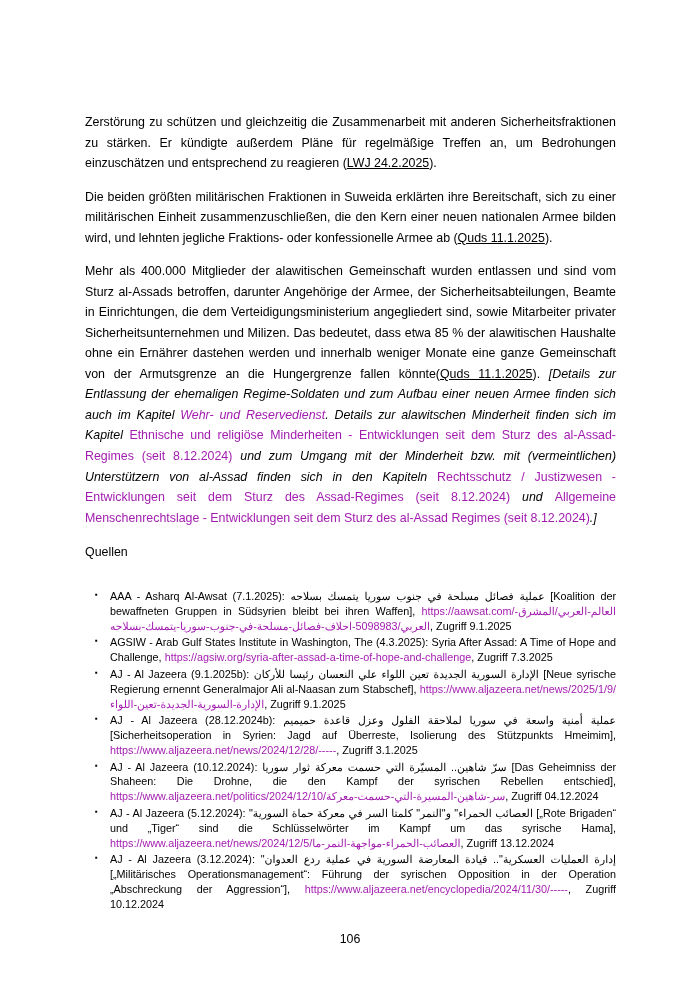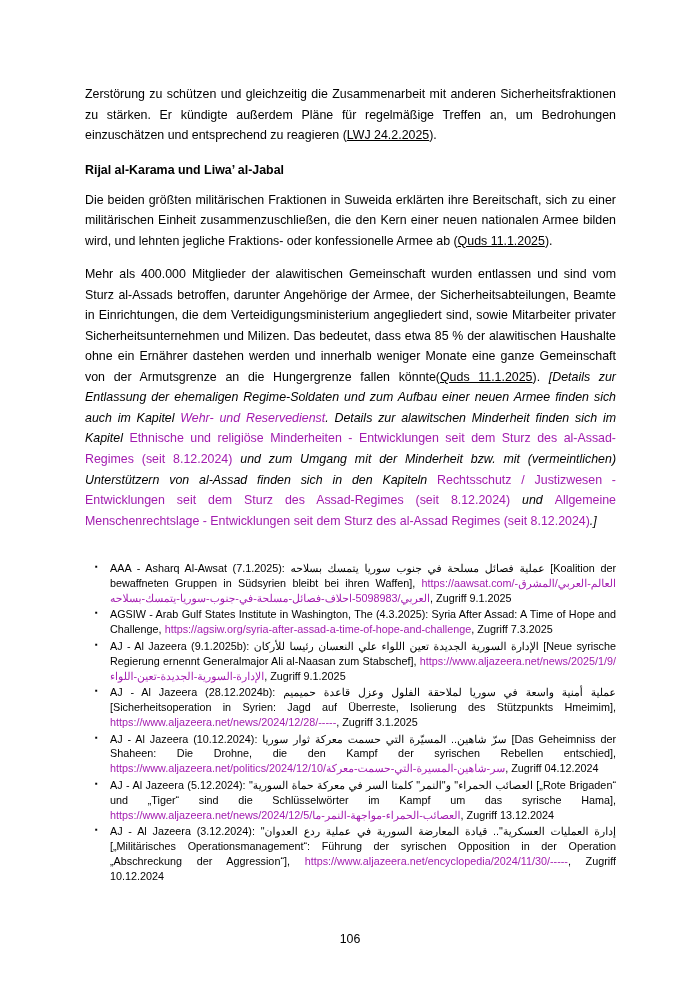--- a/index.html
+++ b/index.html
@@ -6,21 +6,21 @@
   html, body { margin: 0; padding: 0; }
   body {
     width: 700px;
     height: 990px;
     background: #ffffff;
     color: #000000;
     font-family: "Liberation Sans", sans-serif;
     position: relative;
     overflow: hidden;
   }
-  .content { padding: 84px 84px 0 85px; }
+  .content { padding: 112px 84px 0 85px; }
   p.body {
     font-size: 12.4px;
     line-height: 1.655;
     text-align: justify;
     margin: 0 0 13px 0;
   }
   h3.sec-heading {
     font-size: 12.4px;
     font-weight: bold;
     margin: 17px 0 13px 0;
@@ -63,27 +63,27 @@
     margin-top: 41px;
   }
 </style>
 </head>
 <body>
 
 <div class="content">
 
   <p class="body"><span>Zerstörung zu schützen und gleichzeitig die Zusammenarbeit mit anderen Sicherheitsfraktionen zu stärken. Er kündigte außerdem Pläne für regelmäßige Treffen an, um Bedrohungen einzuschätzen und entsprechend zu reagieren (</span><span class="uref">LWJ 24.2.2025</span><span>).</span></p>
 
-  <h3 class="sec-heading">Rijal al-Karama und Liwa’ al-Jabal</h3>
 
   <p class="body"><span>Die beiden größten militärischen Fraktionen in Suweida erklärten ihre Bereitschaft, sich zu einer militärischen Einheit zusammenzuschließen, die den Kern einer neuen nationalen Armee bilden wird, und lehnten jegliche Fraktions- oder konfessionelle Armee ab (</span><span class="uref">Quds 11.1.2025</span><span>).</span></p>
 
 
   <p class="body"><span>Mehr als 400.000 Mitglieder der alawitischen Gemeinschaft wurden entlassen und sind vom Sturz al-Assads betroffen, darunter Angehörige der Armee, der Sicherheitsabteilungen, Beamte in Einrichtungen, die dem Verteidigungsministerium angegliedert sind, sowie Mitarbeiter privater Sicherheitsunternehmen und Milizen. Das bedeutet, dass etwa 85 % der alawitischen Haushalte ohne ein Ernährer dastehen werden und innerhalb weniger Monate eine ganze Gemeinschaft von der Armutsgrenze an die Hungergrenze fallen könnte(</span><span class="uref">Quds 11.1.2025</span><span>). </span><span class="it">[Details zur Entlassung der ehemaligen Regime-Soldaten und zum Aufbau einer neuen Armee finden sich auch im Kapitel </span><a class="link it">Wehr- und Reservedienst</a><span class="it">. Details zur alawitschen Minderheit finden sich im Kapitel </span><a class="link">Ethnische und religiöse Minderheiten - Entwicklungen seit dem Sturz des al-Assad-Regimes (seit 8.12.2024)</a><span class="it"> und zum Umgang mit der Minderheit bzw. mit (vermeintlichen) Unterstützern von al-Assad finden sich in den Kapiteln </span><a class="link">Rechtsschutz / Justizwesen - Entwicklungen seit dem Sturz des Assad-Regimes (seit 8.12.2024)</a><span class="it"> und </span><a class="link">Allgemeine Menschenrechtslage - Entwicklungen seit dem Sturz des al-Assad Regimes (seit 8.12.2024)</a><span class="it">.]</span></p>
 
+  <p class="quellen">Quellen</p>
 
   <ul class="sources">
     <li><span>AAA - Asharq Al-Awsat (7.1.2025): </span><span>عملية فصائل مسلحة في جنوب سوريا يتمسك بسلاحه</span><span> [Koalition der bewaffneten Gruppen in Südsyrien bleibt bei ihren Waffen], </span><a class="link">https://aawsat.com/العالم-العربي/المشرق-العربي/5098983-احلاف-فصائل-مسلحة-في-جنوب-سوريا-يتمسك-بسلاحه</a><span>, Zugriff 9.1.2025</span></li>
 
     <li><span>AGSIW - Arab Gulf States Institute in Washington, The (4.3.2025): Syria After Assad: A Time of Hope and Challenge, </span><a class="link">https://agsiw.org/syria-after-assad-a-time-of-hope-and-challenge</a><span>, Zugriff 7.3.2025</span></li>
 
     <li><span>AJ - Al Jazeera (9.1.2025b): </span><span>الإدارة السورية الجديدة تعين اللواء علي النعسان رئيسا للأركان</span><span> [Neue syrische Regierung ernennt Generalmajor Ali al-Naasan zum Stabschef], </span><a class="link">https://www.aljazeera.net/news/2025/1/9/الإدارة-السورية-الجديدة-تعين-اللواء</a><span>, Zugriff 9.1.2025</span></li>
 
     <li><span>AJ - Al Jazeera (28.12.2024b): </span><span>عملية أمنية واسعة في سوريا لملاحقة الفلول وعزل قاعدة حميميم</span><span> [Sicherheitsoperation in Syrien: Jagd auf Überreste, Isolierung des Stützpunkts Hmeimim], </span><a class="link">https://www.aljazeera.net/news/2024/12/28/-----</a><span>, Zugriff 3.1.2025</span></li>
 

